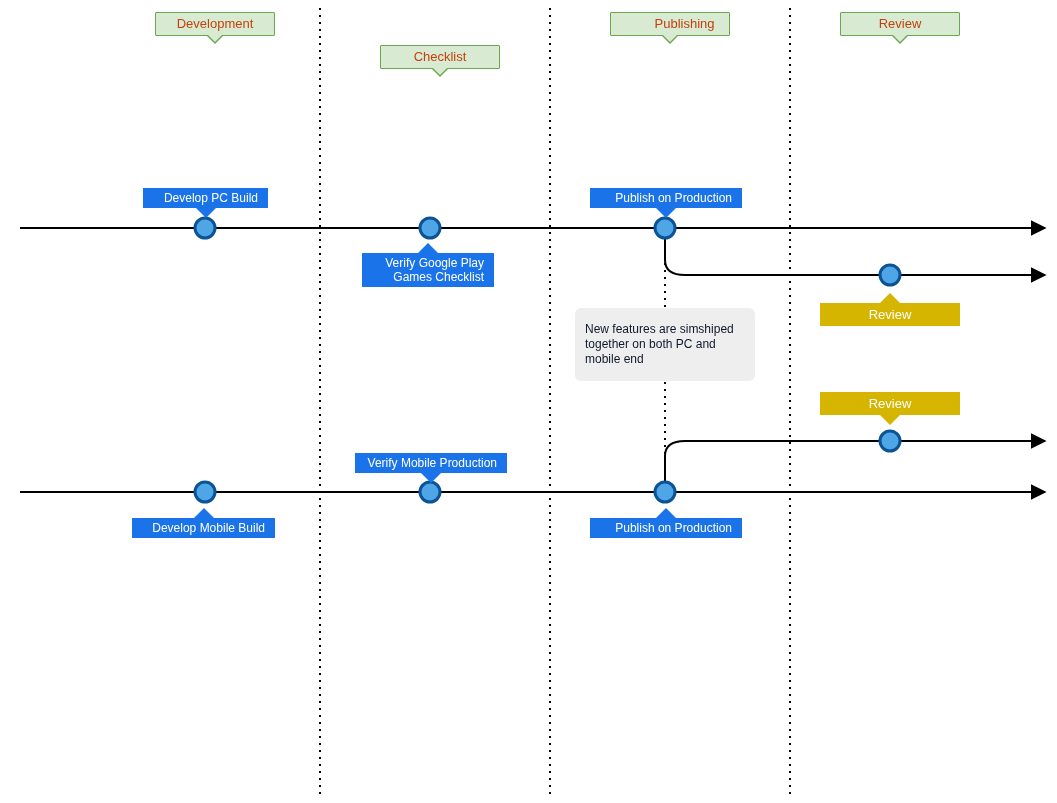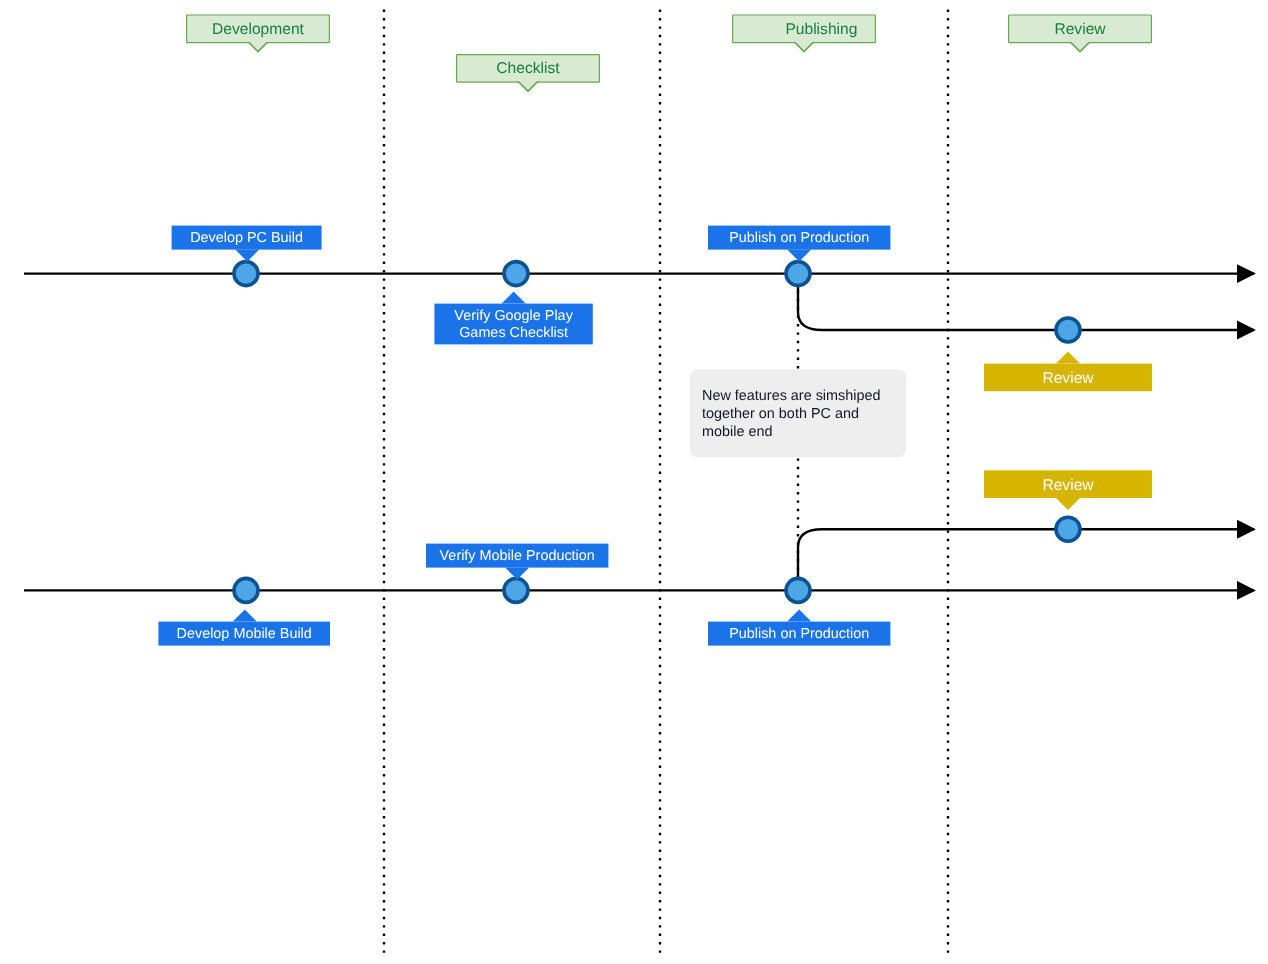--- a/index.html
+++ b/index.html
@@ -27,21 +27,21 @@
 
   .phase-box {
     position: absolute;
     width: 120px;
     height: 24px;
     background: #d9ead3;
     border: 1px solid #6aa84f;
     border-radius: 1px;
     text-align: center;
     font-size: 13px;
-    color: #15803d;
+    color: #c2410c;
     line-height: 22px;
     box-sizing: border-box;
   }
   .phase-notch-outer {
     position: absolute;
     bottom: -9px;
     left: 50%;
     margin-left: -9px;
     width: 0; height: 0;
     border-left: 9px solid transparent;
@@ -57,21 +57,21 @@
     border-left: 8px solid transparent;
     border-right: 8px solid transparent;
     border-top: 8px solid #d9ead3;
   }
 
   .step-label {
     position: absolute;
     background: #1a73e8;
     color: #fff;
     font-size: 12px;
-    text-align: center;
+    text-align: right;
     padding: 3px 10px;
     box-sizing: border-box;
     white-space: normal;
   }
   .step-label.down .tri,
   .step-label.up .tri {
     position: absolute;
     left: 50%;
     margin-left: -10px;
     width: 0; height: 0;

